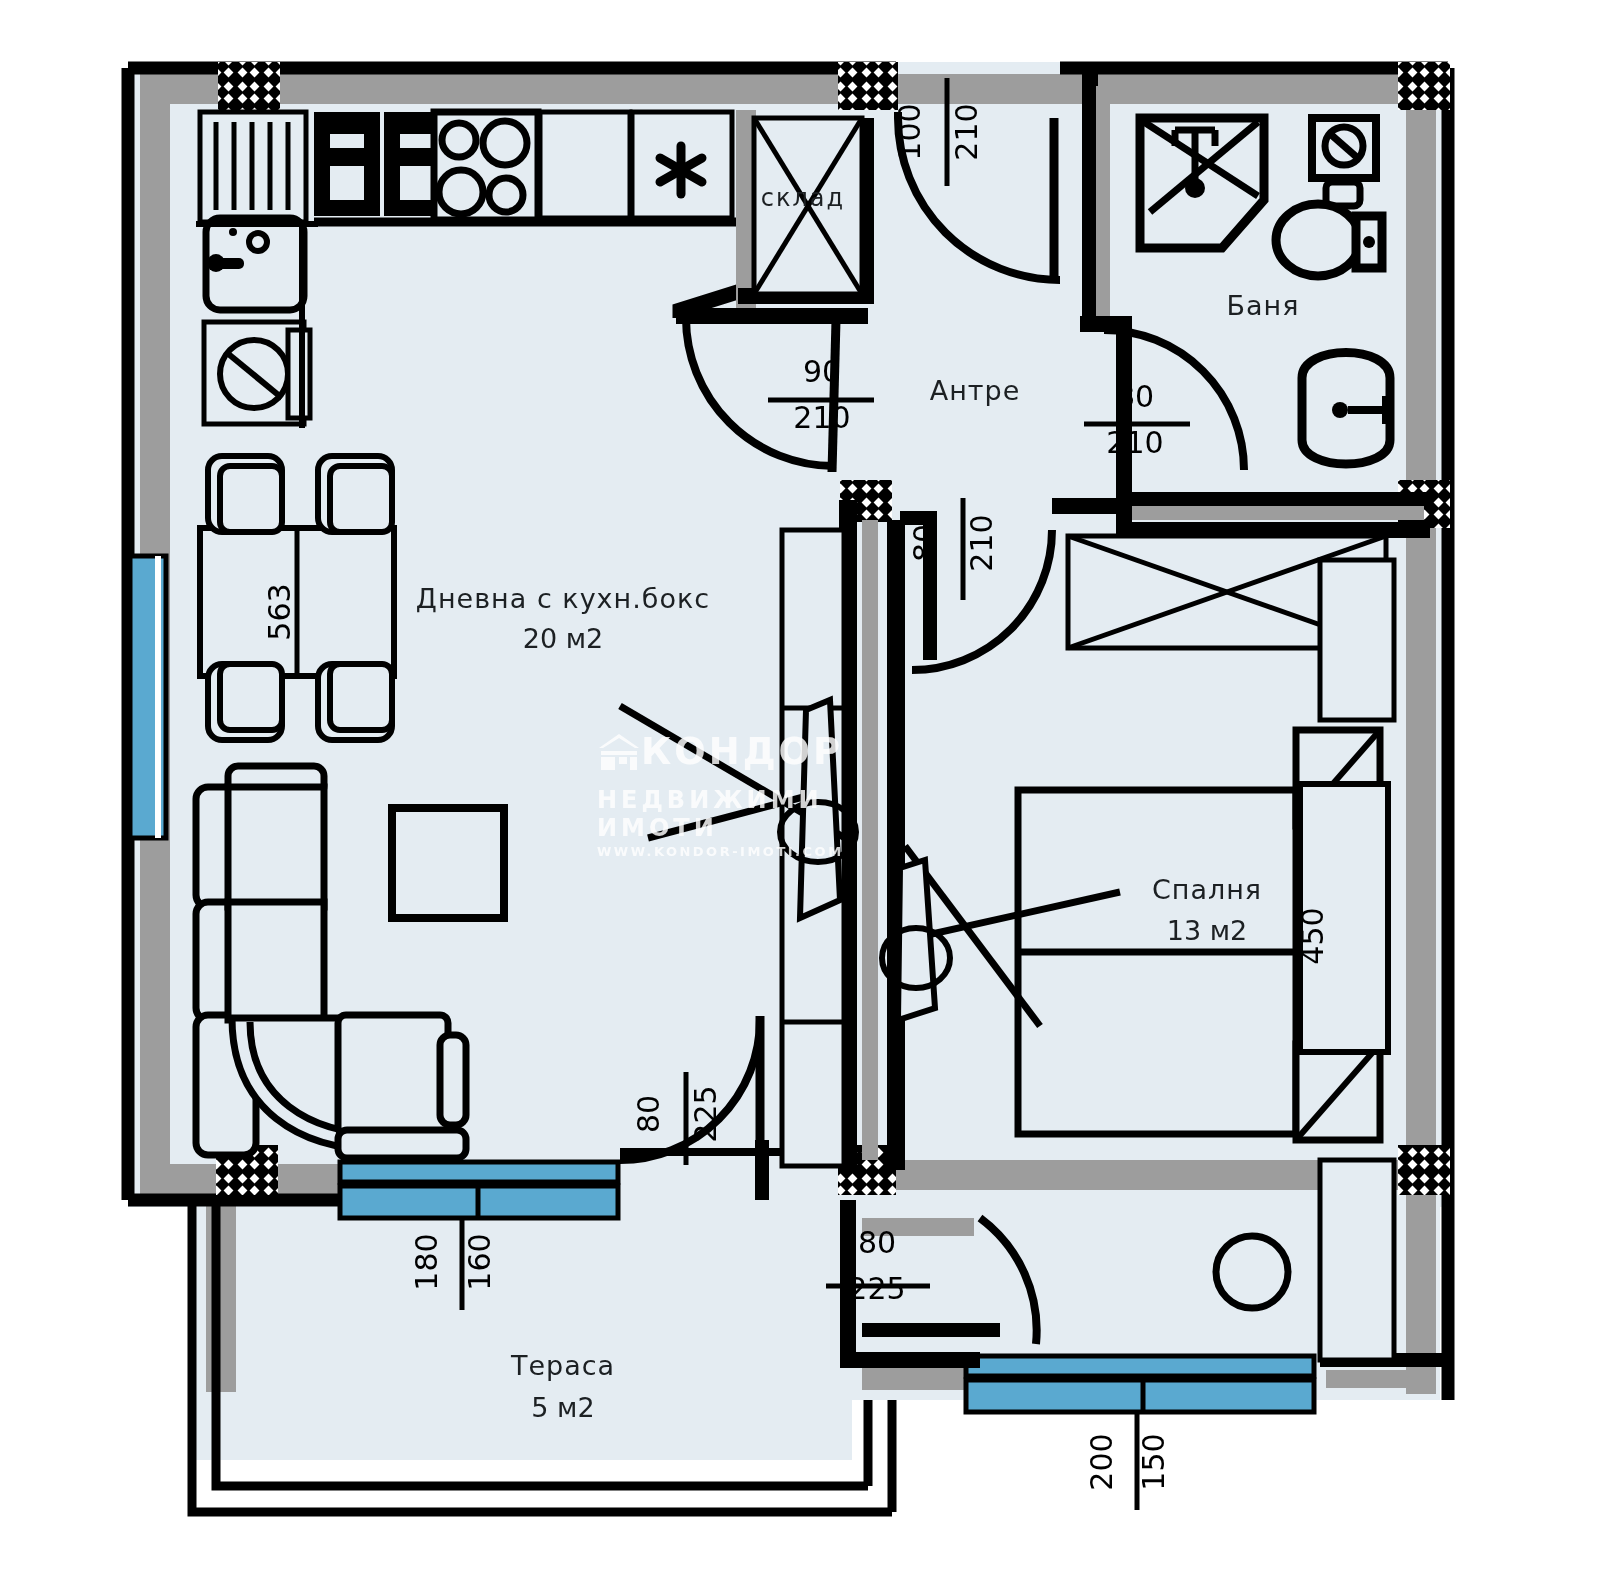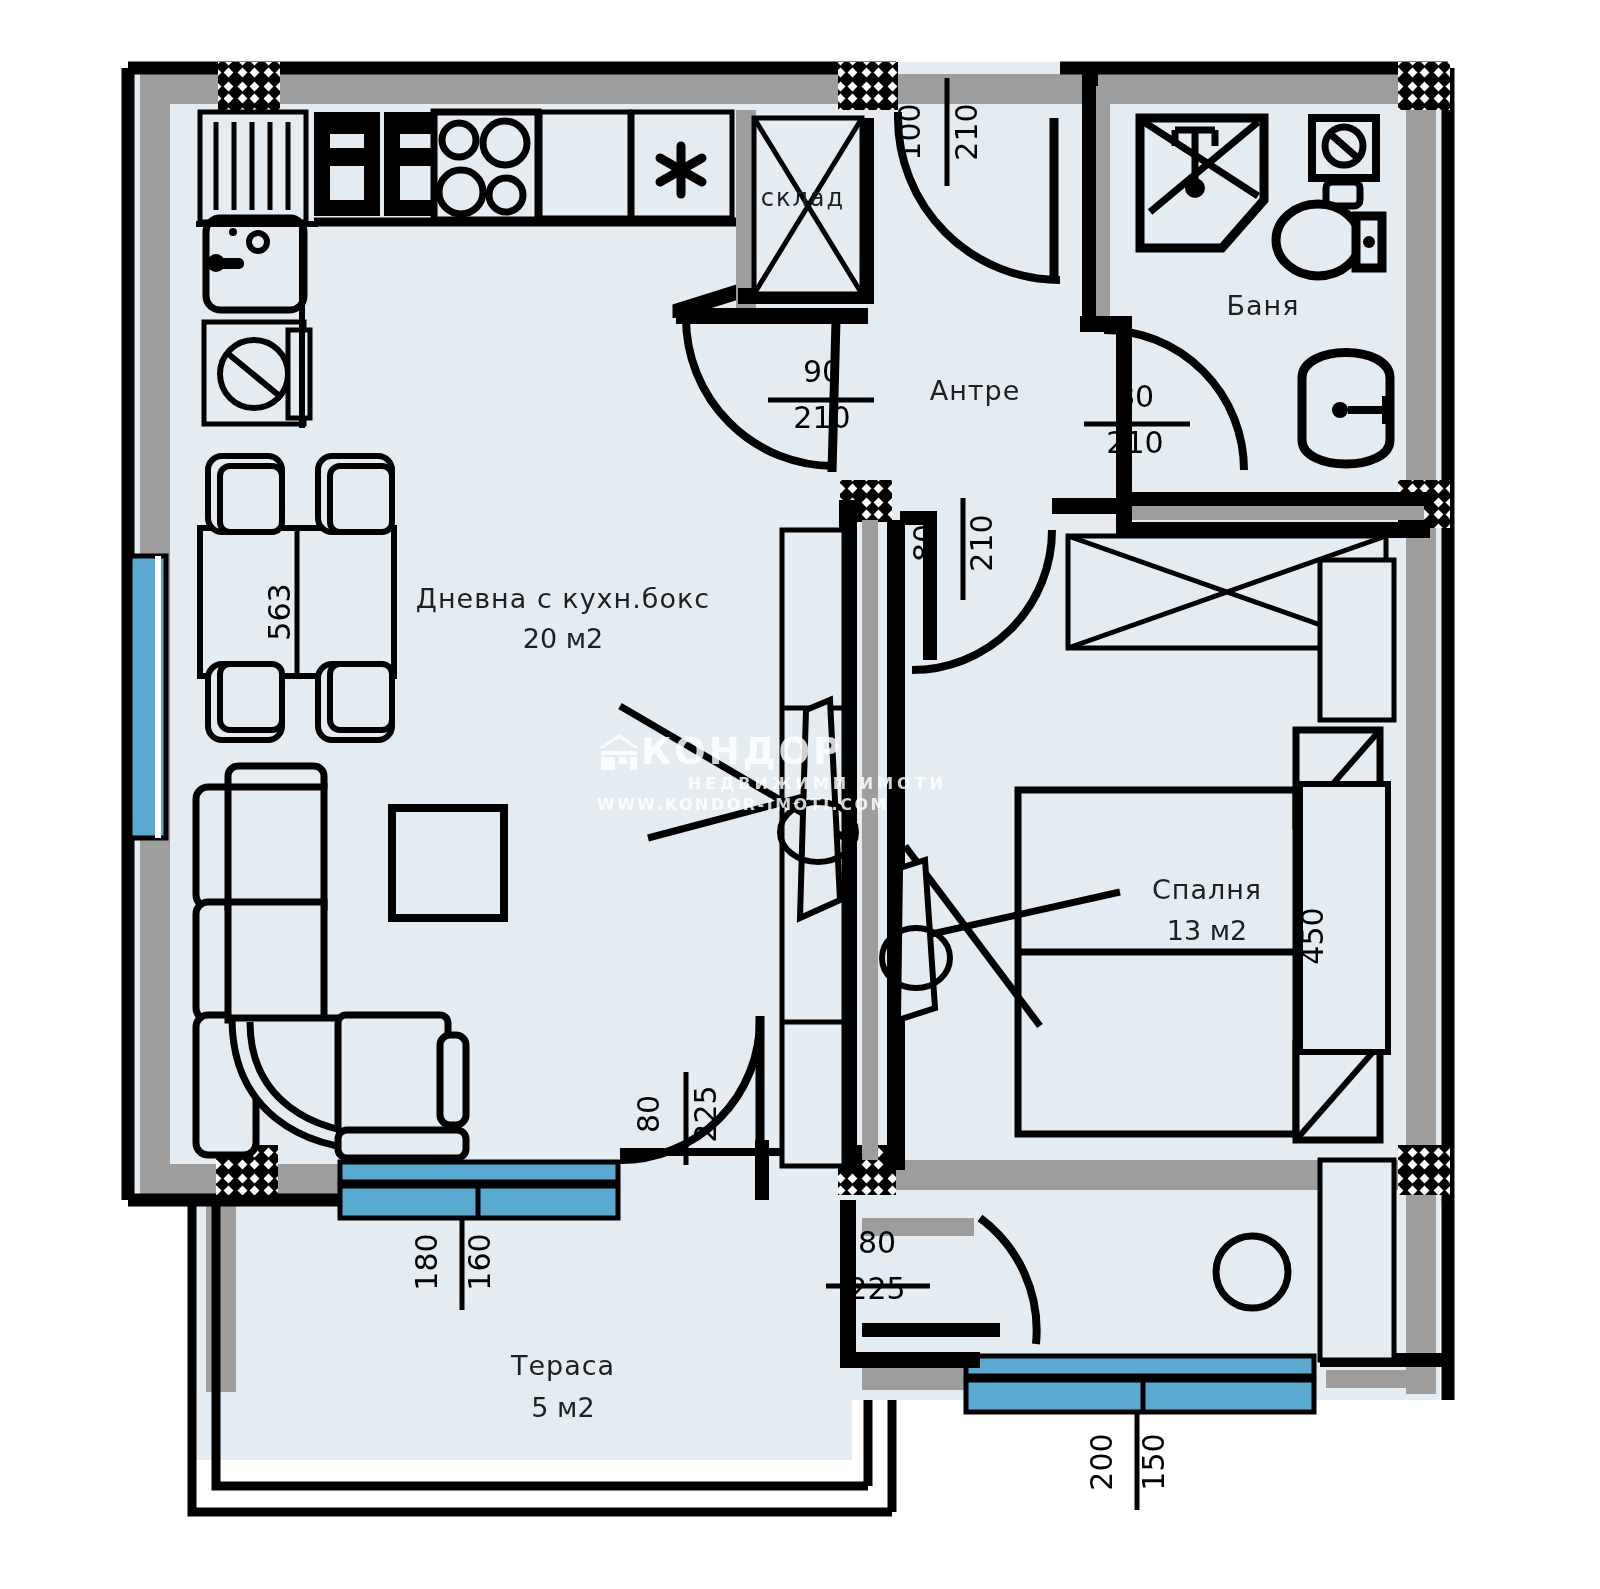--- a/index.html
+++ b/index.html
@@ -8,22 +8,22 @@
   svg#plan{position:absolute;left:0;top:0;width:1600px;height:1589px;}
   .lbl{font-family:"DejaVu Sans",sans-serif;fill:#1c2023;text-anchor:middle;}
   .room{font-size:27px;letter-spacing:1px;}
   .area{font-size:27px;}
   .dim{font-size:30px;fill:#000;}
   .store{font-size:24px;letter-spacing:2px;}
   .wm{position:absolute;left:597px;top:732px;width:350px;height:100px;opacity:.82;}
   .wm-row1{display:flex;align-items:center;}
   .wm-text{font-family:"DejaVu Sans",sans-serif;font-weight:bold;color:#ffffff;letter-spacing:3px;}
   .wm-name{font-size:37px;line-height:36px;}
-  .wm-sub{font-size:16px;letter-spacing:4px;margin-top:2px;text-align:right;}
-  .wm-url{font-size:16px;letter-spacing:2.5px;margin-top:2px;}
+  .wm-sub{font-size:24px;letter-spacing:4px;margin-top:14px;}
+  .wm-url{font-size:13px;letter-spacing:2.5px;margin-top:2px;}
   .wm-logo{width:44px;height:40px;position:relative;}
 </style>
 </head>
 <body>
 
 <div id="stage">
 
   <svg id="plan" viewBox="0 0 1600 1589">
     <defs>
       <pattern id="hatch" width="26" height="26" patternUnits="userSpaceOnUse">

